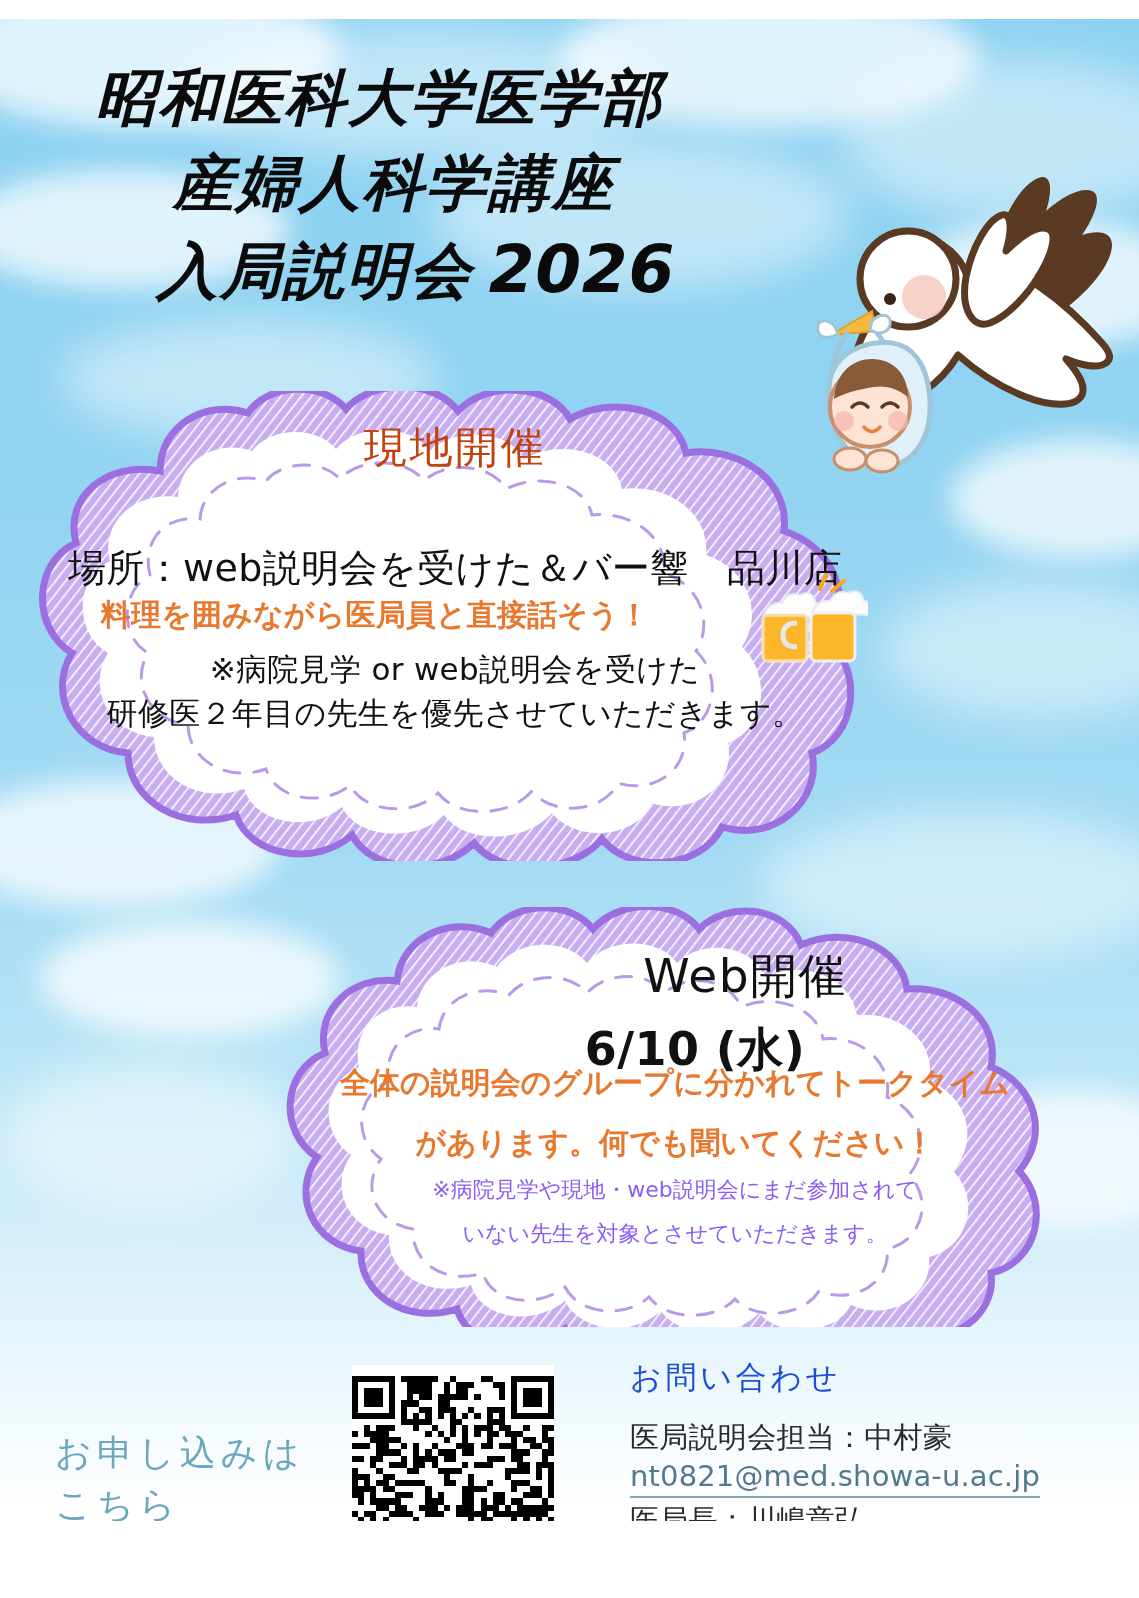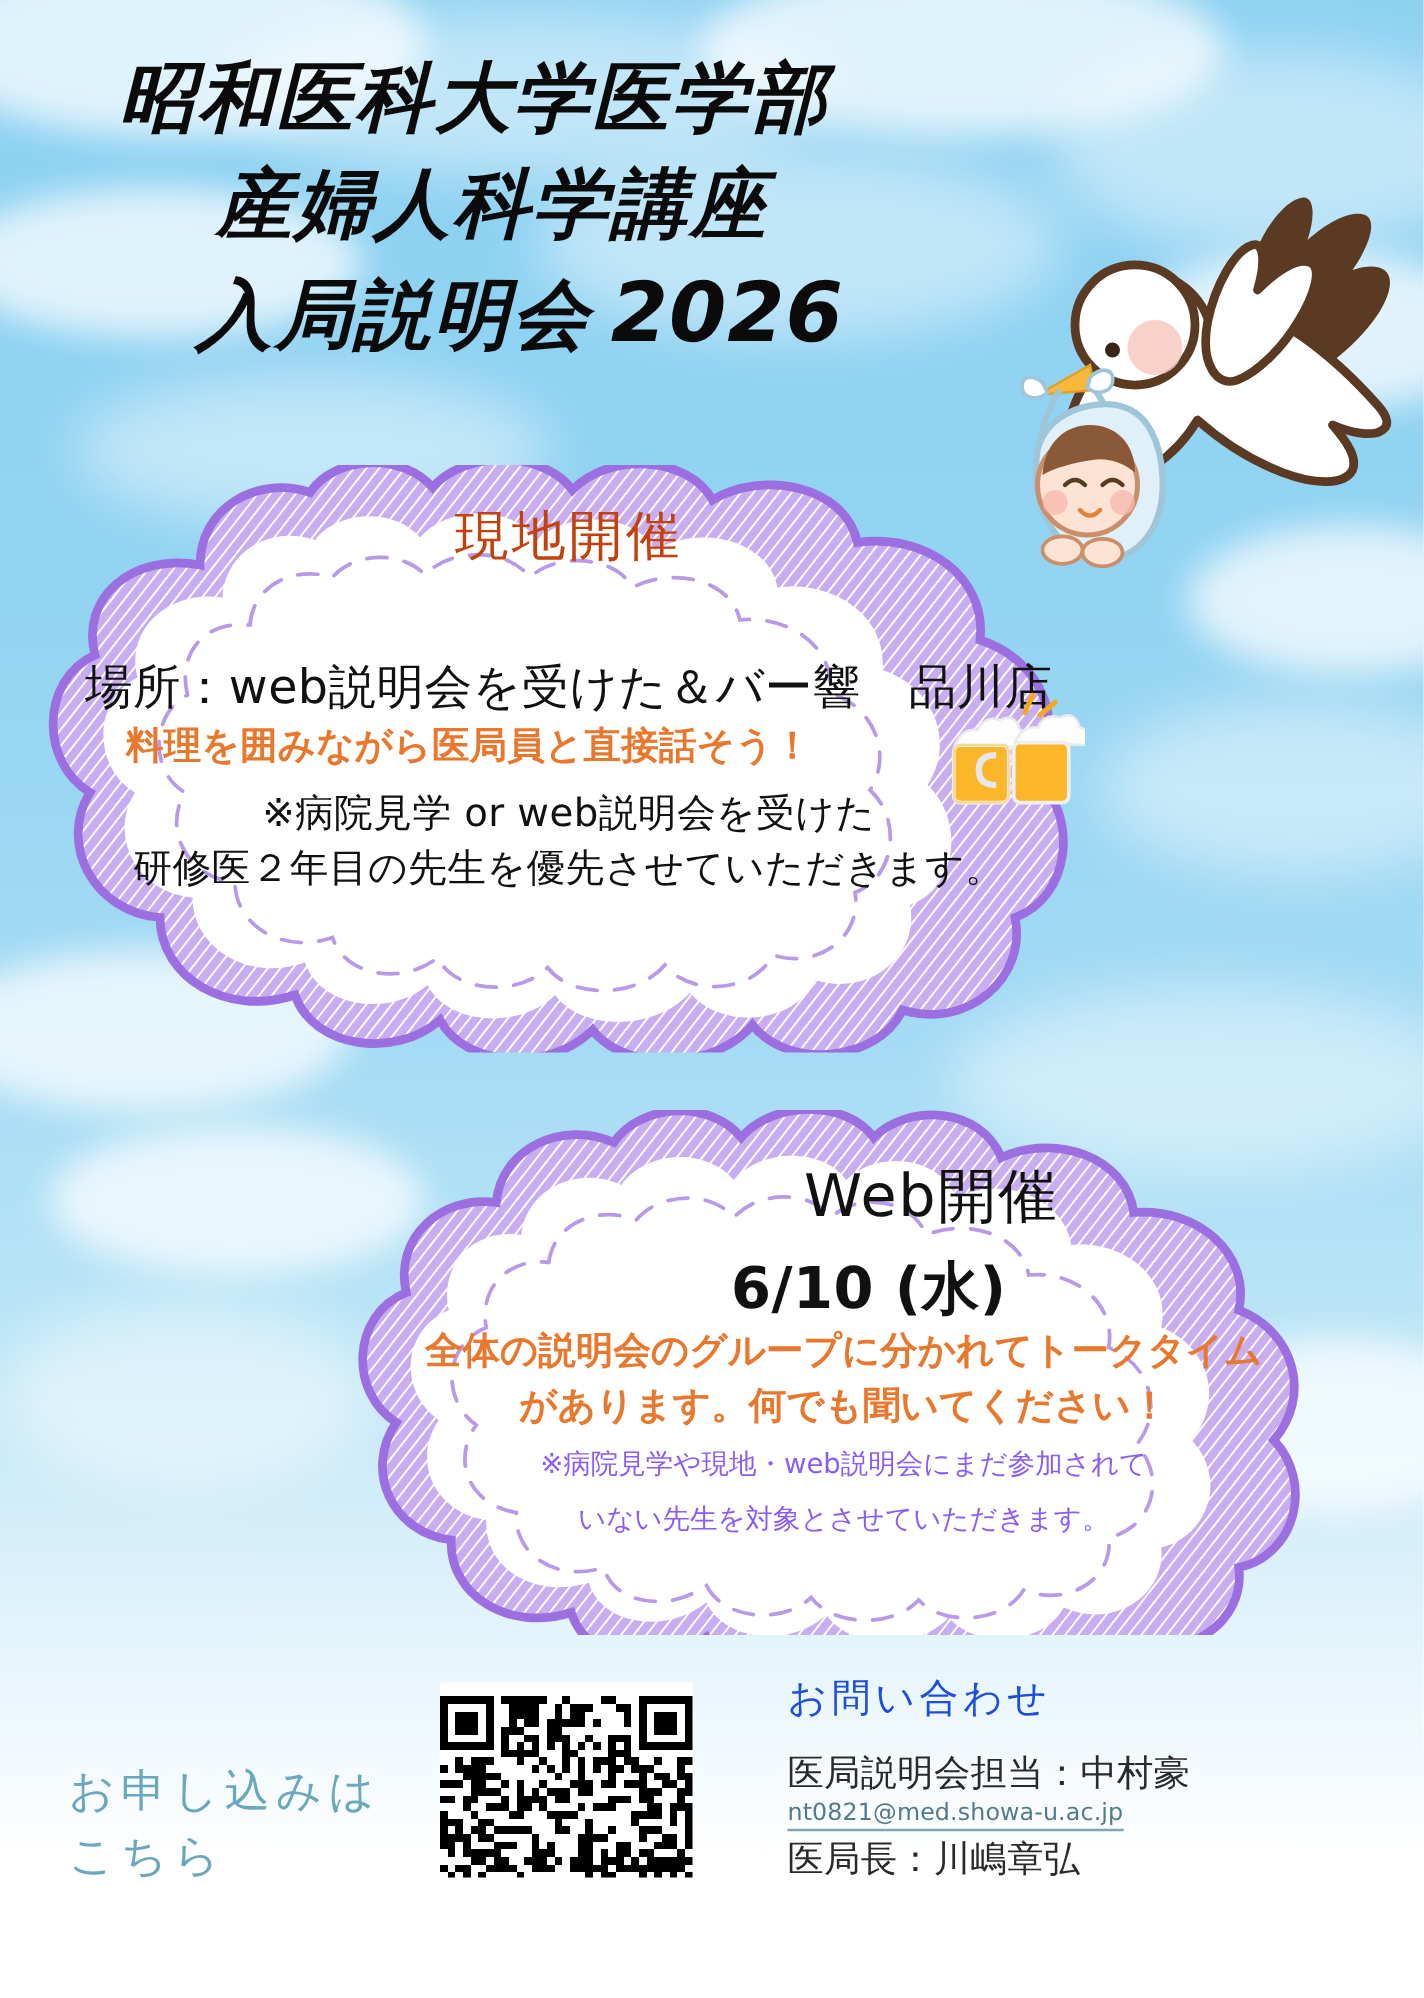--- a/index.html
+++ b/index.html
@@ -1,21 +1,21 @@
 <!DOCTYPE html>
 <html lang="ja"><head>
 <meta charset="utf-8">
 <style>
   html,body{margin:0;padding:0;}
   body{
     width:1139px;height:1598px;
     font-family:"DejaVu Sans","Liberation Sans",sans-serif;
     overflow:hidden;position:relative;background:#ffffff;
   }
-  #poster{position:relative;width:1139px;height:1502px;overflow:hidden;}
+  #poster{position:relative;width:1139px;height:1502px;overflow:hidden;margin-top:19px;}
 
   
   .sky{
     position:absolute;left:0;top:0;width:1139px;height:1598px;
     background:linear-gradient(to bottom,
       #8ed2f2 0%, #8ed2f2 12%, #93d4f2 30%,
       #a4dbf4 52%, #bde6f7 68%, #d9f0fa 78%,
       #eef8fd 86%, #ffffff 93%, #ffffff 100%);
   }
   .wisp{position:absolute;background:rgba(255,255,255,.72);border-radius:50%;filter:blur(14px);}
@@ -53,21 +53,21 @@
 
   
   .apply-label{
     position:absolute;left:55px;top:1408px;width:300px;z-index:20;
     color:#6ba8bd;font-size:36px;line-height:1.45;letter-spacing:.14em;font-weight:400;
   }
   .qr{position:absolute;left:352px;top:1346px;width:202px;height:224px;z-index:20;background:#fff;}
   .contact{position:absolute;left:630px;top:1338px;width:470px;z-index:20;}
   .contact-head{color:#1d4ed8;font-size:31px;letter-spacing:.12em;margin-bottom:20px;font-family:Liberation Mono, monospace;}
   .c-row{color:#2a2a2a;font-size:29px;line-height:1.30;letter-spacing:.01em;white-space:nowrap;}
-  .c-mail{color:#527a8c;font-size:19px;line-height:1.34;border-bottom:2px solid #7fa6b5;
+  .c-mail{color:#527a8c;font-size:29px;line-height:1.34;border-bottom:2px solid #7fa6b5;
     display:inline-block;letter-spacing:.005em;white-space:nowrap;}
 </style>
 </head>
 <body>
 
 <div id="poster">
 
   <div class="sky"></div>
 
   <div>
@@ -310,21 +310,21 @@
         C150 316 136 280 156 252
         C128 232 130 188 164 174
         C158 142 182 118 214 122 Z" fill="none" stroke="#b89ae8" stroke-width="3" stroke-dasharray="16 14" stroke-linecap="round"></path>
     </svg>
 
     <div class="cloud-text">
       <div class="c-center w-head" style="position:absolute;left:70px;top:38px;width:900px;">Web開催</div>
 
       <div class="c-center w-date" style="position:absolute;left:20px;top:112px;width:900px;">6/10 (水)</div>
 
-      <div class="c-center w-org" style="position:absolute;left:0;top:172px;width:900px;">全体の説明会のグループに分かれてトークタイム</div>
+      <div class="c-center w-org" style="position:absolute;left:0;top:156px;width:900px;">全体の説明会のグループに分かれてトークタイム</div>
       <div class="c-center w-org" style="position:absolute;left:0;top:216px;width:900px;">があります。何でも聞いてください！</div>
 
       <div class="c-center w-note" style="position:absolute;left:0;top:268px;width:900px;">※病院見学や現地・web説明会にまだ参加されて</div>
       <div class="c-center w-note" style="position:absolute;left:0;top:312px;width:900px;">いない先生を対象とさせていただきます。</div>
     </div>
   </div>
 
   <div class="apply-label">
     <div>お申し込みは</div>
     <div>こちら</div>

